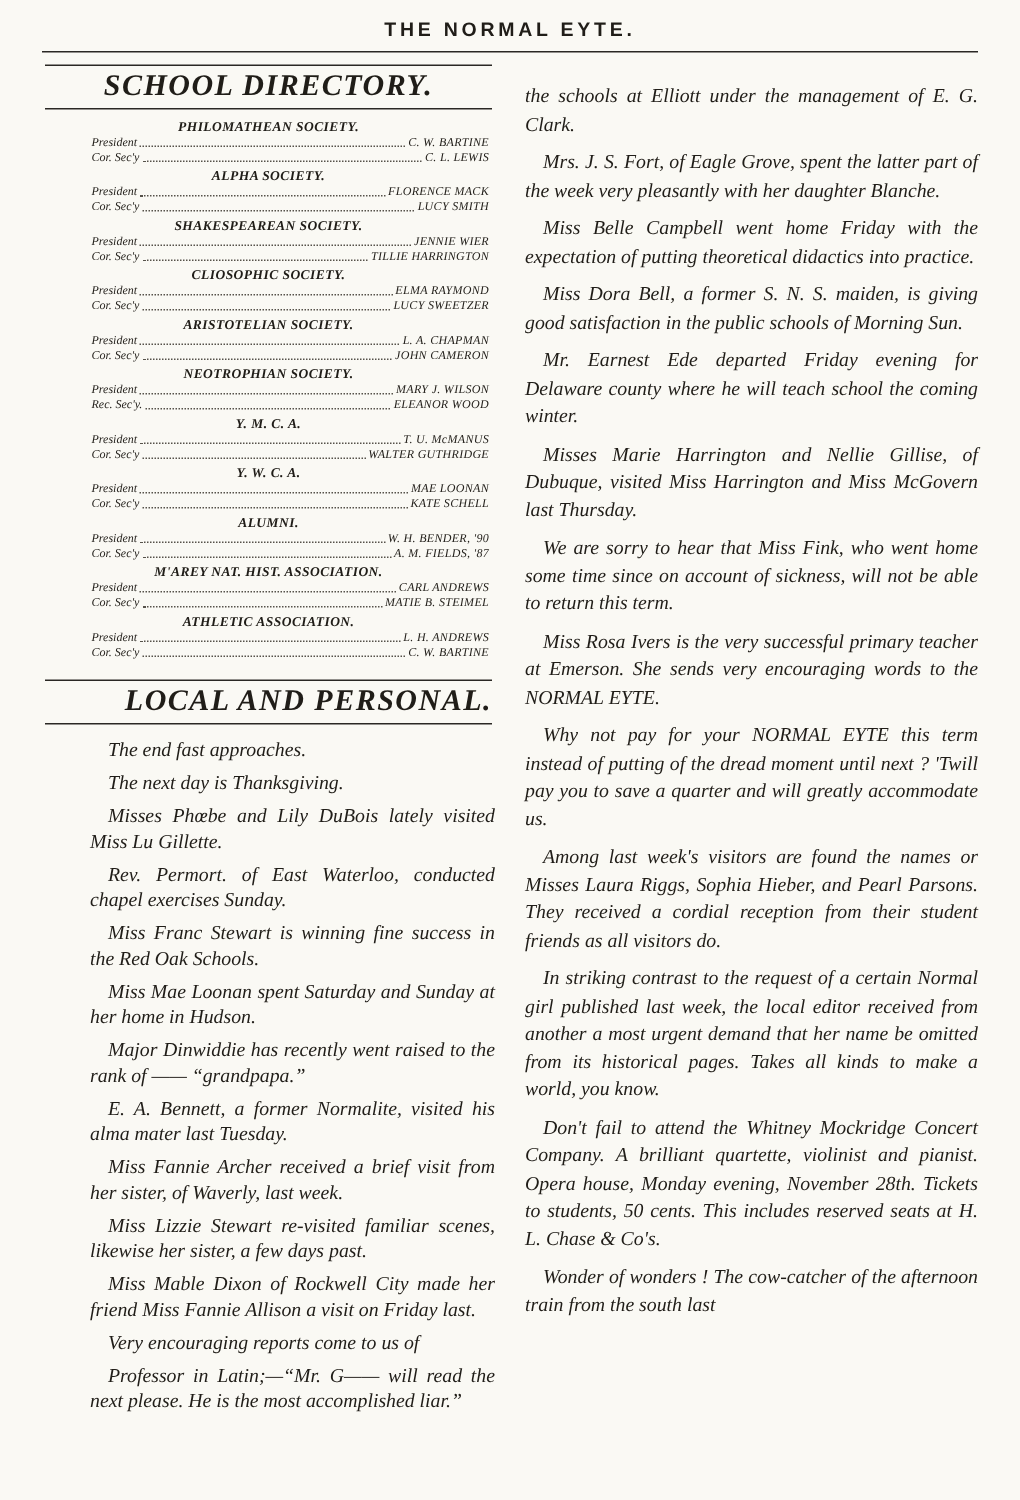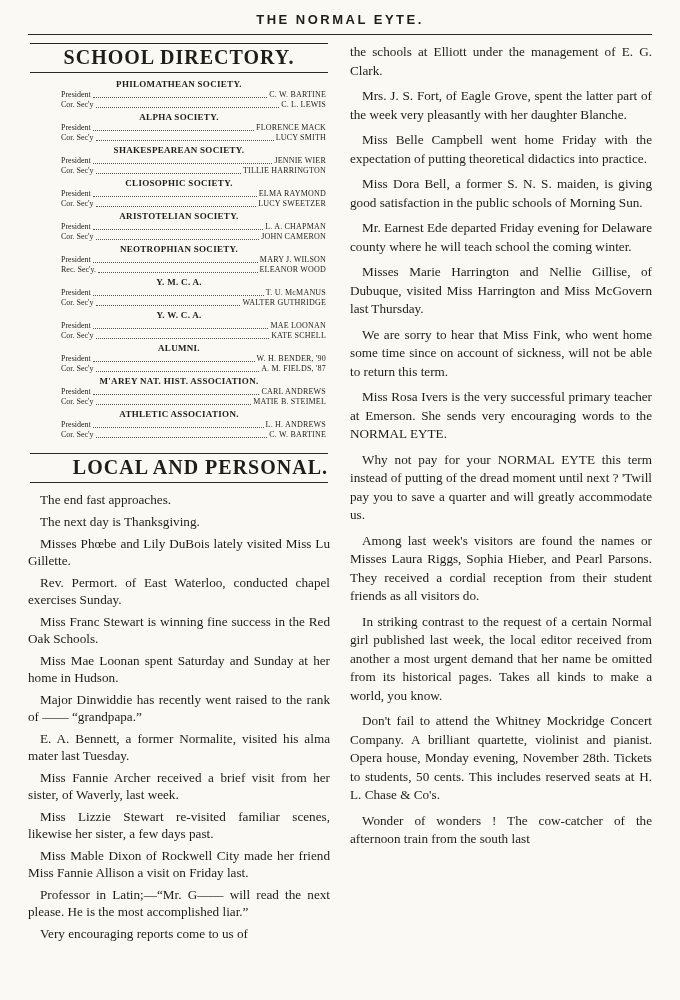--- a/index.html
+++ b/index.html
@@ -12,21 +12,21 @@
 
   
   .masthead { text-align:center; }
   .masthead-title {
     font-family:"Liberation Sans", sans-serif;
     font-weight:bold; font-size:13px; letter-spacing:2.5px;
   }
   .masthead-rule { border:0; border-top:1.5px solid #2a2824; margin:7px 0 8px 0; }
 
   
-  .columns { display:flex; gap:20px; }
+  .columns { display:flex; gap:20px;font-style:italic; }
   .col { width:303px; }
 
   
   .box-title {
     border-top:1px solid #2a2824; border-bottom:1px solid #2a2824;
     text-align:center; font-size:20px; letter-spacing:1px;
     padding:2px 0 3px 0; margin:0 2px;
     font-family:"Liberation Serif", serif; font-weight:600;
   }
   .local-title { margin-top:7px;text-align:right; }
@@ -41,23 +41,23 @@
   .dir-officer .role { white-space:nowrap;margin-left:29px; }
   .dir-officer .leader { flex:1; border-bottom:1px dotted #56524a; margin:0 2px 2px 2px; min-width:8px; }
   .dir-officer .person { white-space:nowrap; letter-spacing:.2px;text-align:right; }
 
   
   .paras { margin-top:8px; }
   .para {
     text-align:justify; text-indent:12px;
     font-size:13.2px; margin:0;
   }
-  .col-left .para  { line-height:17px; margin-bottom:5px; }
+  .col-left .para  { line-height:17px; margin-bottom:5px;margin-left:32px; }
   .col-right .para { line-height:18.5px; margin-bottom:7px; }
-  .paras-right { margin-top:0; }
+  .paras-right { margin-top:12px; }
   .paras-right .para:first-child { text-indent:0; }
 </style>
 </head>
 <body>
 
 <div class="page">
 
   <header class="masthead">
     <div class="masthead-title">THE NORMAL EYTE.</div>
   </header>
@@ -324,23 +324,23 @@
           <p class="para">Major Dinwiddie has recently went raised to the rank of —— “grandpapa.”</p>
 
           <p class="para">E. A. Bennett, a former Normalite, visited his alma mater last Tuesday.</p>
 
           <p class="para">Miss Fannie Archer received a brief visit from her sister, of Waverly, last week.</p>
 
           <p class="para">Miss Lizzie Stewart re-visited familiar scenes, likewise her sister, a few days past.</p>
 
           <p class="para">Miss Mable Dixon of Rockwell City made her friend Miss Fannie Allison a visit on Friday last.</p>
 
+          <p class="para">Very encouraging reports come to us of</p>
+
           <p class="para">Professor in Latin;—“Mr. G—— will read the next please.  He is the most accomplished liar.”</p>
-
-          <p class="para">Very encouraging reports come to us of</p>
 
       </div>
 
     </section>
 
     <section class="col col-right">
       <div class="paras paras-right">
 
           <p class="para">the schools at Elliott under the management of E. G. Clark.</p>
 

